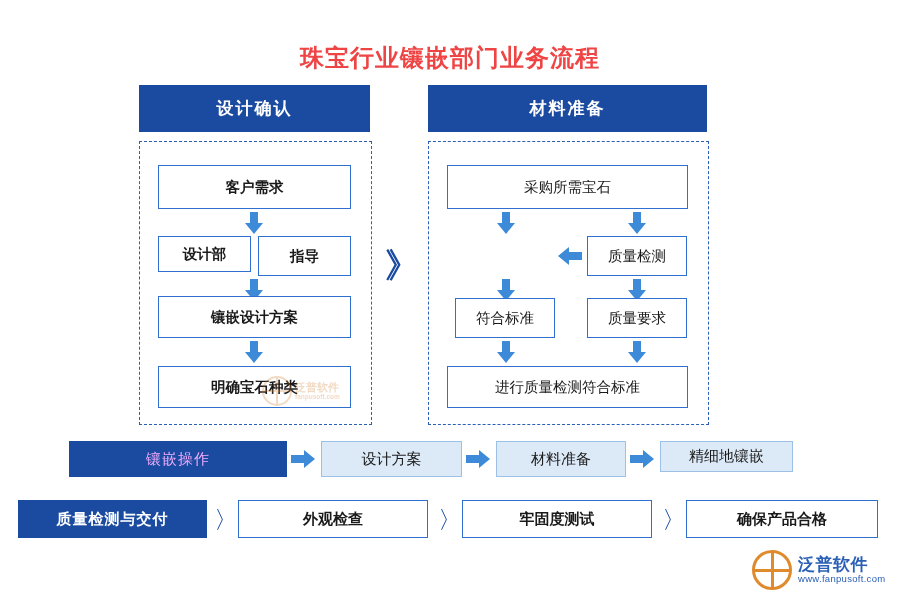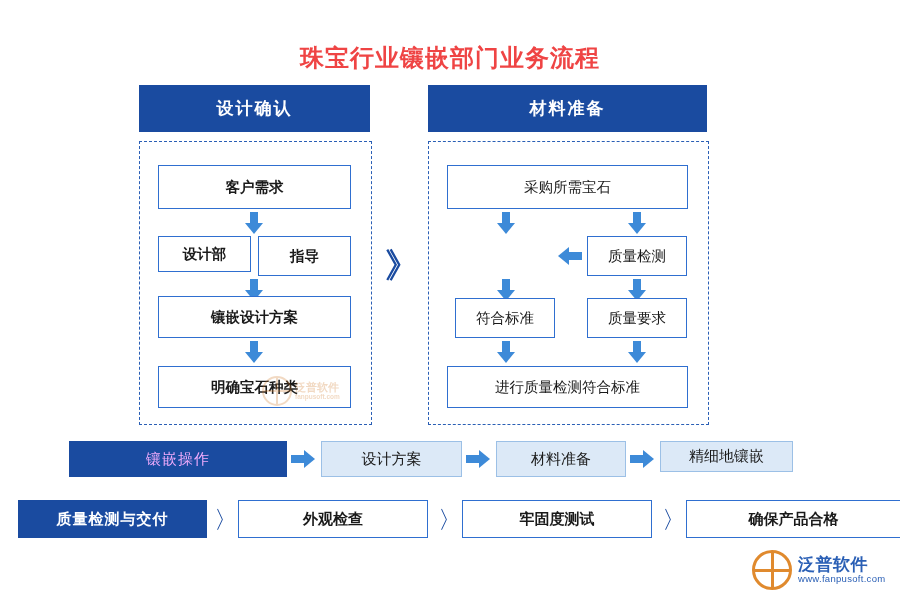--- a/index.html
+++ b/index.html
@@ -397,21 +397,21 @@
       <div class="head"></div>
   </div>
   <div class="row1-item" style="left:660px; top:441px; width:133px; height:31px;">精细地镶嵌</div>
 
   <div class="row2-first" style="left:18px; top:500px; width:189px; height:38px;">质量检测与交付</div>
   <div class="chev-sep" style="left:214px; top:508px;">〉</div>
   <div class="row2-item" style="left:238px; top:500px; width:190px; height:38px;">外观检查</div>
   <div class="chev-sep" style="left:438px; top:508px;">〉</div>
   <div class="row2-item" style="left:462px; top:500px; width:190px; height:38px;">牢固度测试</div>
   <div class="chev-sep" style="left:662px; top:508px;">〉</div>
-  <div class="row2-item" style="left:686px; top:500px; width:215px; height:38px;">确保产品合格</div>
+  <div class="row2-item" style="left:686px; top:500px; width:192px; height:38px;">确保产品合格</div>
 
   <div class="logo">
     <div class="logo-globe"></div>
     <div class="logo-txt">
       <div class="main">泛普软件</div>
       <div class="sub">www.fanpusoft.com</div>
     </div>
   </div>
 
 </div>

